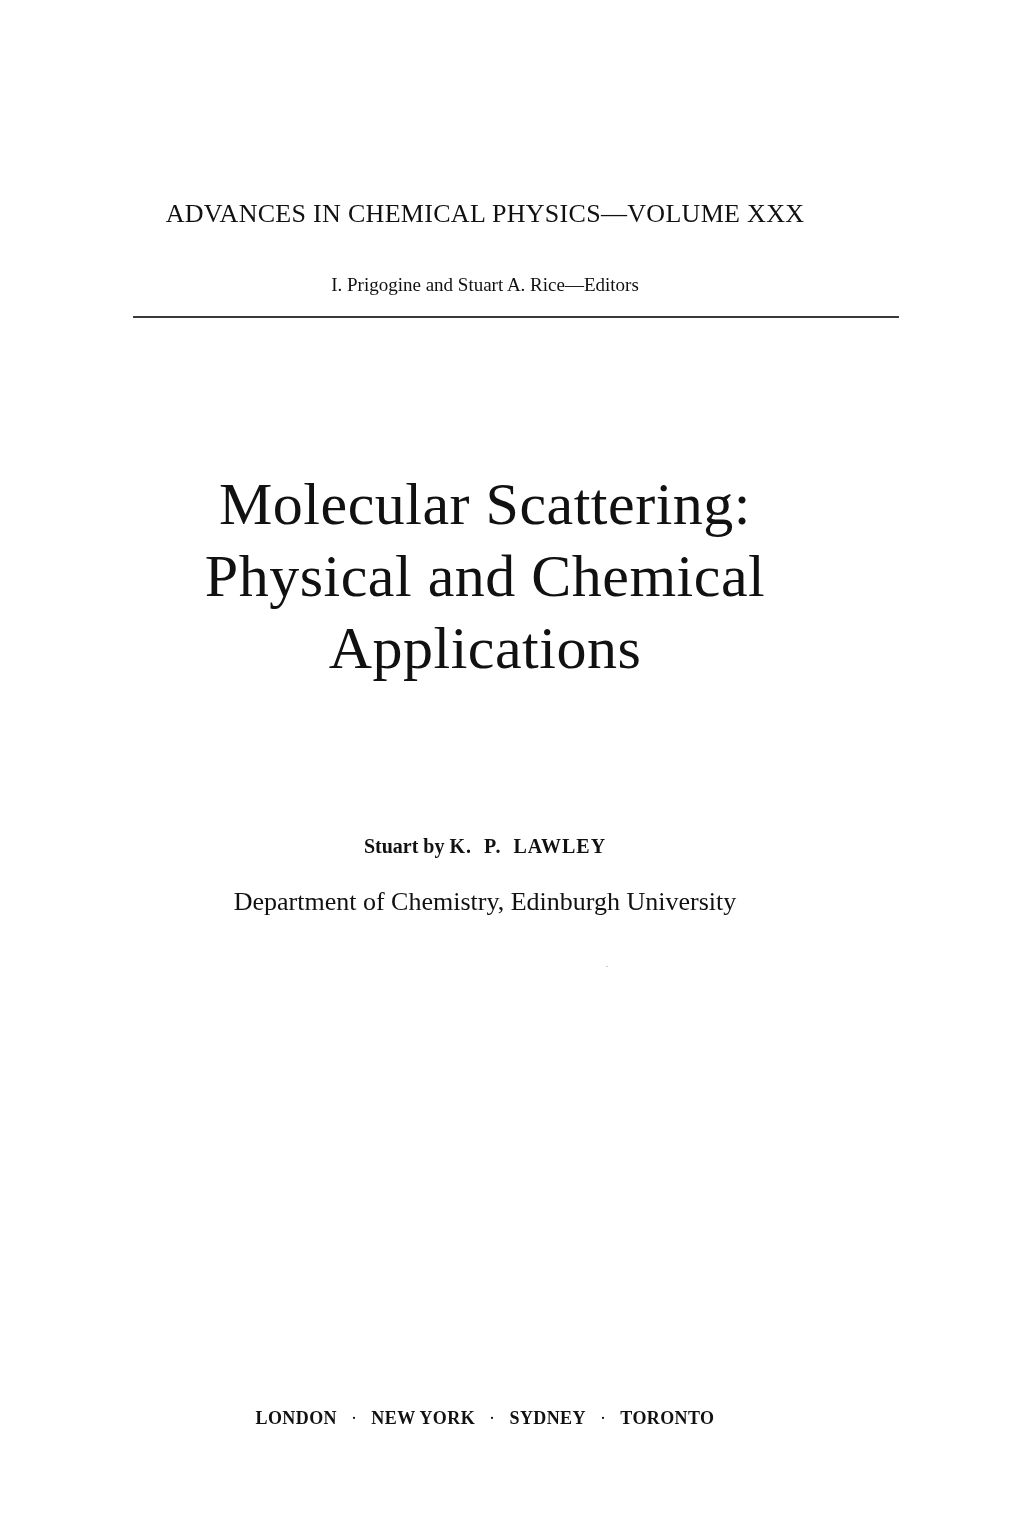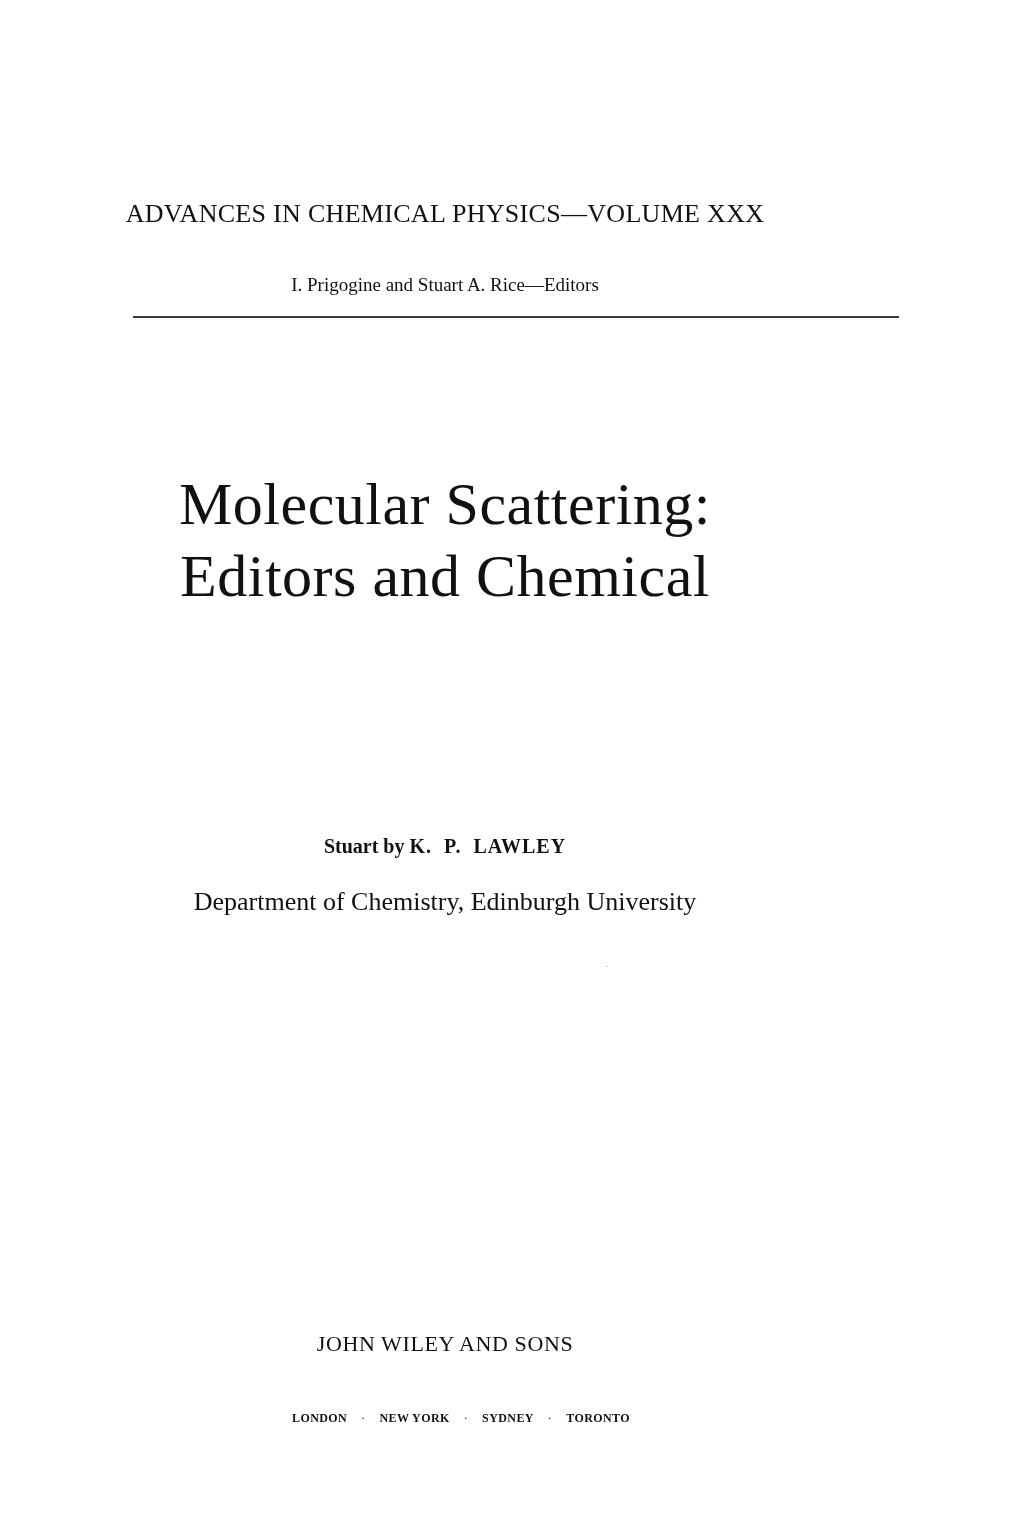--- a/index.html
+++ b/index.html
@@ -20,20 +20,21 @@
       left: 0; top: 0;
       width: 1024px;
       height: 1536px;
     }
     .center {
       position: absolute;
       left: 0;
       width: 890px;
       text-align: center;
       white-space: nowrap;
+      padding-left: 40px;
     }
     .series-title {
       top: 198px;
       font-size: 26px;
       letter-spacing: 0.3px;
       line-height: 32px;
     }
     .series-editors {
       top: 258px;
       font-size: 19px;
@@ -83,25 +84,24 @@
       vertical-align: 5px;
     }
     .publisher {
       top: 1330px;
       font-size: 22px;
       letter-spacing: 0.6px;
       line-height: 28px;
     }
     .cities {
       top: 1409px;
-      font-size: 12px;
+      font-size: 18px;
       font-weight: bold;
       letter-spacing: 0.4px;
       line-height: 18px;
-      margin-left: 16px;
     }
     .cities .sep {
       display: inline-block;
       margin: 0 14px;
       font-weight: normal;
     }
     .speck {
       position: absolute;
       left: 606px;
       top: 966px;
@@ -116,32 +116,32 @@
 <div class="page">
 
   <div class="center series-title">ADVANCES IN CHEMICAL PHYSICS—VOLUME XXX</div>
 
   <div class="center series-editors">I. Prigogine and Stuart A. Rice—Editors</div>
 
   <div class="rule"></div>
 
   <div class="center book-title">
     <span>Molecular Scattering:</span>
-    <span>Editors and Chemical</span>
+    <span>Physical and Chemical</span>
+    <span>Applications</span>
   </div>
 
   <div class="center edited-by">
     <span>Stuart by</span>
     <span class="editor-name" style="white-space:pre;margin-top:25px;">K.  P.  LAWLEY</span>
   </div>
 
   <div class="center affiliation">Department of Chemistry, Edinburgh University</div>
 
   <div class="speck"></div>
 
 
-  <div class="center publisher">JOHN WILEY AND SONS</div>
 
   <div class="center cities">
     <span>LONDON</span><span class="sep">·</span><span>NEW YORK</span><span class="sep">·</span><span>SYDNEY</span><span class="sep">·</span><span>TORONTO</span>
   </div>
 
 </div>
 
 </body></html>

